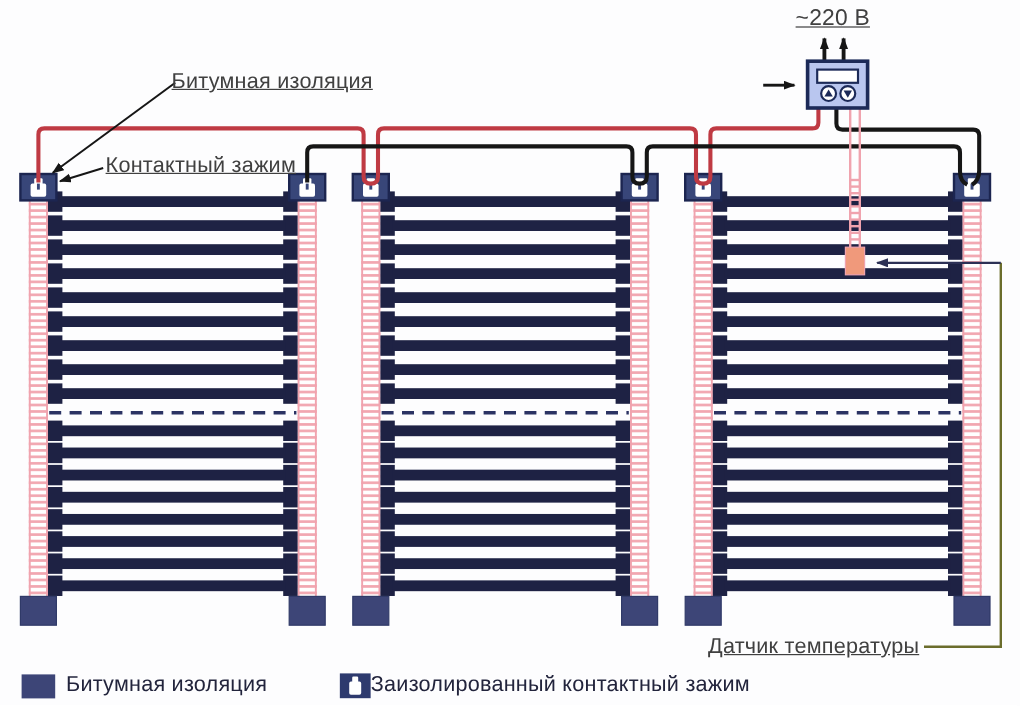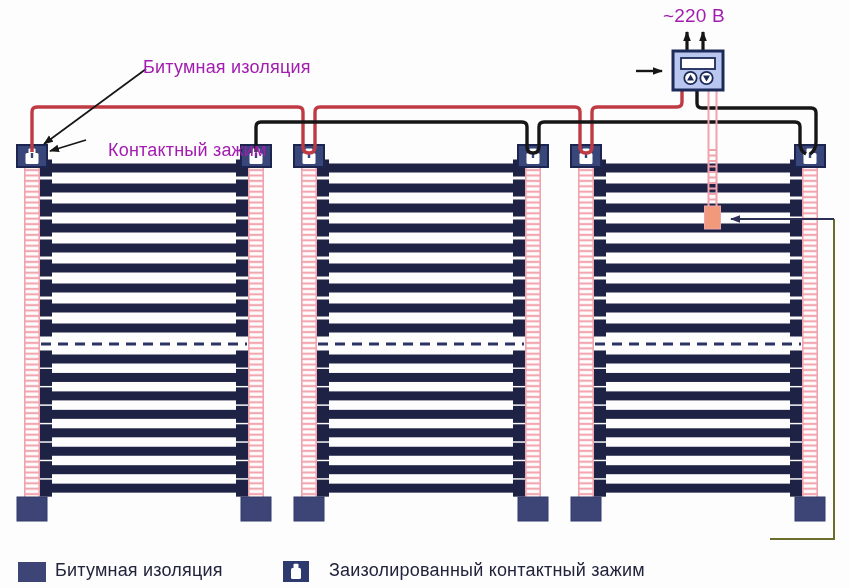--- a/index.html
+++ b/index.html
@@ -3,21 +3,21 @@
 <meta charset="utf-8">
 <style>
   html,body{margin:0;padding:0;background:#fff;}
   .stage{
     position:relative;width:850px;height:588px;background:#fdfdfe;overflow:hidden;
     font-family:"Liberation Sans","DejaVu Sans",sans-serif;
   }
   .stage svg{position:absolute;left:0;top:0;}
   .lbl{
     position:absolute;white-space:nowrap;font-size:18px;line-height:21px;
-    color:#a21caf;letter-spacing:0.2px;
+    color:#404040;letter-spacing:0.2px;text-decoration:underline;
   }
   .lbl-voltage{font-size:19px;}
   .legend-swatch{position:absolute;}
   .legend-label{position:absolute;font-size:18px;line-height:21px;color:#22243c;white-space:nowrap;letter-spacing:0.2px;}
 </style>
 </head>
 <body>
 
 <div class="stage">
 
@@ -405,28 +405,29 @@
     <g>
       <line x1="146" y1="69" x2="44" y2="144" stroke="#161616" stroke-width="1.7" marker-end="url(#arrowBlack)"></line>
       <line x1="86" y1="140" x2="50" y2="151" stroke="#161616" stroke-width="1.7" marker-end="url(#arrowBlack)"></line>
       <line x1="636" y1="71" x2="662" y2="71" stroke="#161616" stroke-width="2.4" marker-end="url(#arrowBlack)"></line>
       <path d="M 834 219 V 539 H 770" fill="none" stroke="#6b6d2c" stroke-width="2"></path>
       <line x1="834" y1="219" x2="731" y2="219" stroke="#2c3055" stroke-width="1.8" marker-end="url(#arrowNavy)"></line>
     </g>
   </svg>
 
   <div class="lbl" style="left:143px;top:57px;">Битумная изоляция</div>
-  <div class="lbl" style="left:88px;top:140px;margin-left:20px;">Контактный зажим</div>
+  <div class="lbl" style="left:88px;top:127px;">Контактный зажим</div>
   <div class="lbl lbl-voltage" style="left:663px;top:5px;">~220 В</div>
+  <div class="lbl" style="right:84px;top:528px;">Датчик температуры</div>
 
   <div class="legend-swatch" style="left:18px;top:562px;width:28px;height:20px;background:#3d4577;"></div>
   <div class="legend-label" style="left:55px;top:560px;">Битумная изоляция</div>
 
   <div class="legend-swatch" style="left:283px;top:561px;">
     <svg width="26" height="21" viewBox="0 0 26 21">
       <rect x="0" y="0" width="26" height="21" fill="#2e3a6e"></rect>
       <rect x="8" y="7" width="10" height="11" rx="1.5" fill="#ffffff"></rect>
       <rect x="10.5" y="2.8" width="5" height="5.5" rx="1" fill="#ffffff"></rect>
     </svg>
   </div>
-  <div class="legend-label" style="left:329px;top:560px;">Заизолированный контактный зажим</div>
+  <div class="legend-label" style="left:309px;top:560px;">Заизолированный контактный зажим</div>
 
 </div>
 
 </body></html>

